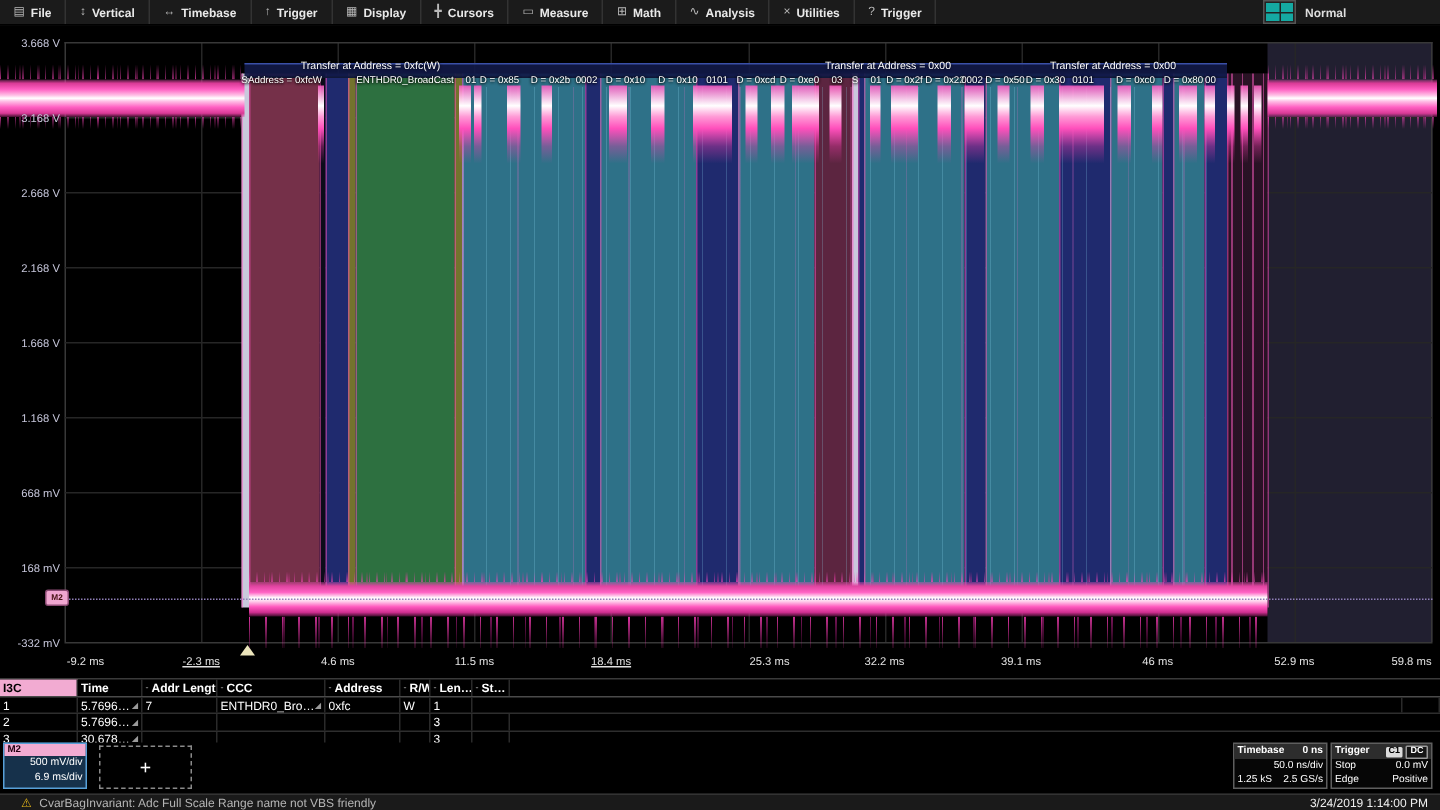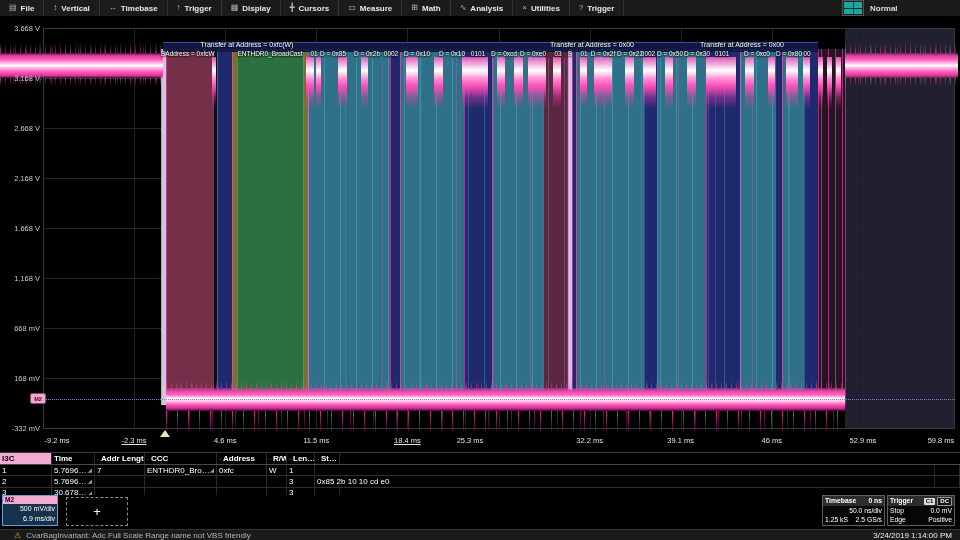--- a/index.html
+++ b/index.html
@@ -325,21 +325,21 @@
     <div id="m2-badge">M2</div>
   </div>
 
   <div id="xaxis">
     <div id="trig-marker"></div>
   <span class="xlab" style="left: 57px;">-9.2 ms</span>
       <span class="xlab" style="left: 134.1px; text-decoration: underline;">-2.3 ms</span>
       <span class="xlab" style="left: 225.2px;">4.6 ms</span>
       <span class="xlab" style="left: 316.3px;">11.5 ms</span>
       <span class="xlab" style="left: 407.4px; text-decoration: underline;">18.4 ms</span>
-      <span class="xlab" style="left: 470px;">25.3 ms</span>
+      <span class="xlab" style="left: 513px;">25.3 ms</span>
       <span class="xlab" style="left: 589.6px;">32.2 ms</span>
       <span class="xlab" style="left: 680.7px;">39.1 ms</span>
       <span class="xlab" style="left: 771.8px;">46 ms</span>
       <span class="xlab" style="left: 862.9px;">52.9 ms</span>
       <span class="xlab" style="left: 941px;">59.8 ms</span>
     </div>
 
   <div id="dtable">
       <div class="trow head">
         <div class="tcell c0" style="width: 52px;">
@@ -420,23 +420,20 @@
         </div>
         <div class="tcell" style="width: 50px;">
           <span></span>
         </div>
         <div class="tcell" style="width: 20px;">
           <span></span>
         </div>
         <div class="tcell" style="width: 28px;">
           <span>3</span>
         </div>
-        <div class="tcell" style="width: 620px;">
-          <span>0x85 2b 10 10 cd e0</span>
-        </div>
         <div class="tcell" style="width: 25px;">
           <span></span>
         </div>
       </div>
       <div class="trow">
         <div class="tcell" style="width: 52px;">
           <span>3</span>
         </div>
         <div class="tcell" style="width: 43px;">
           <span>30.678…</span>

